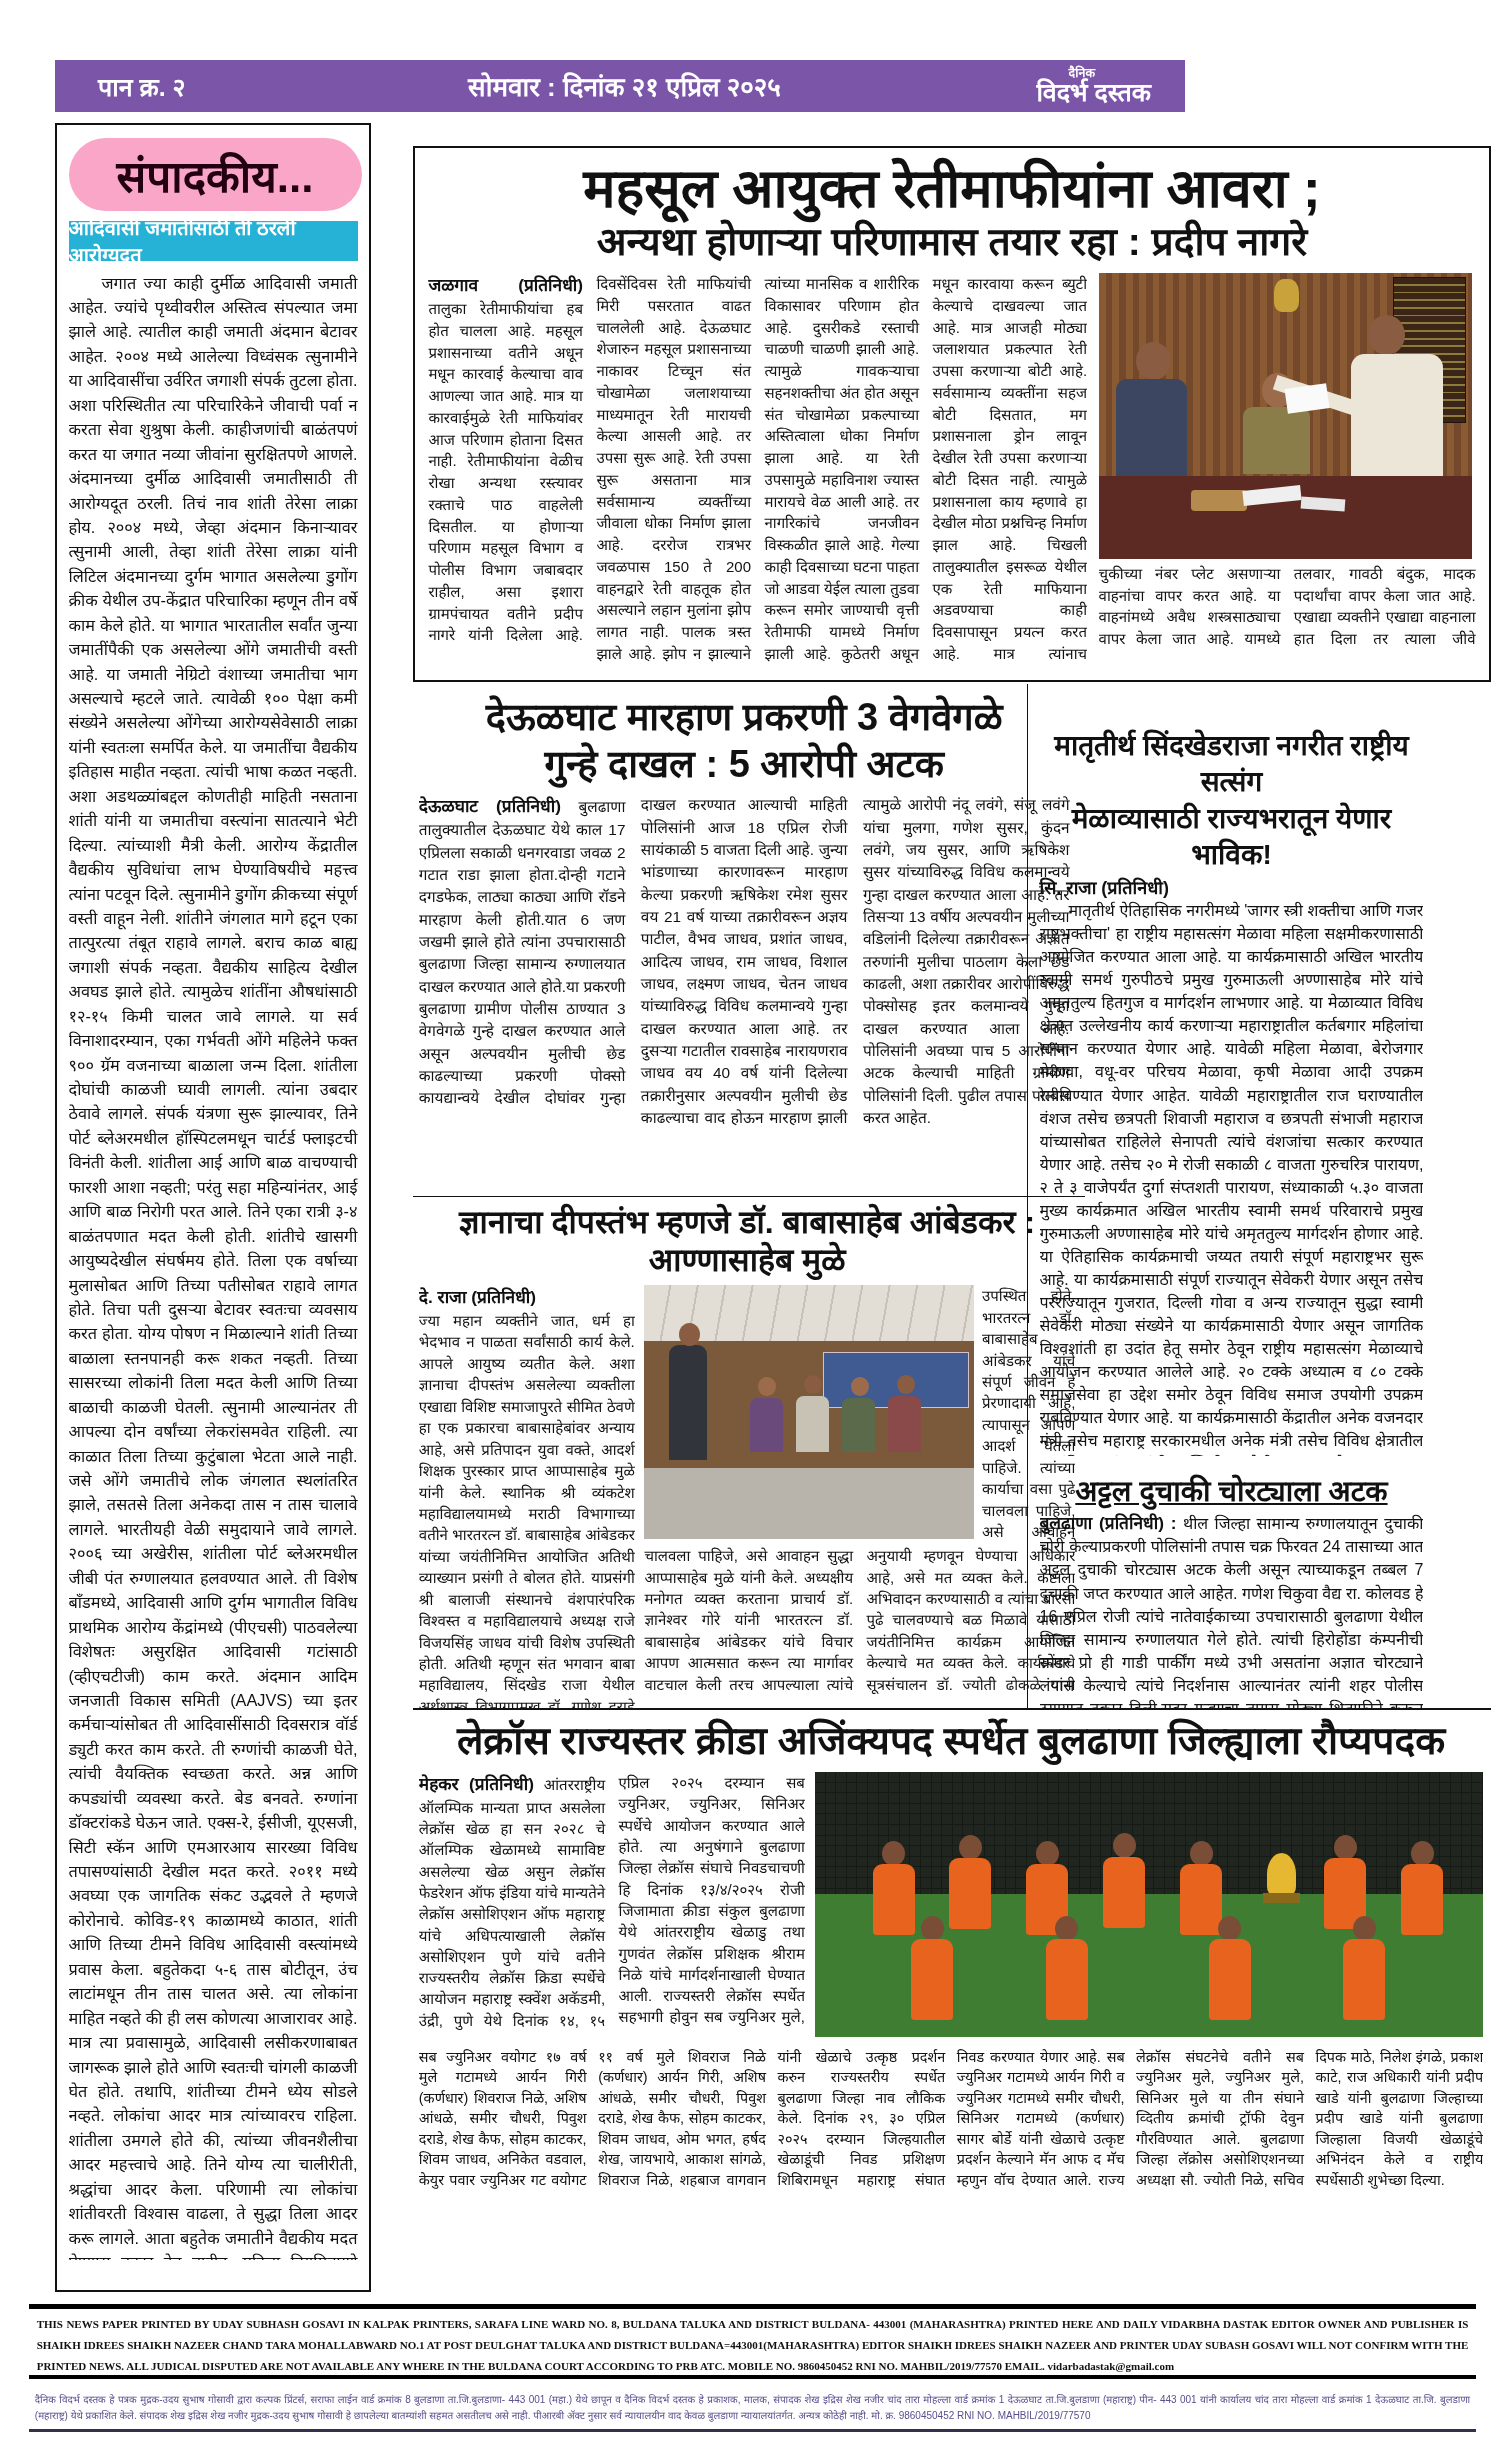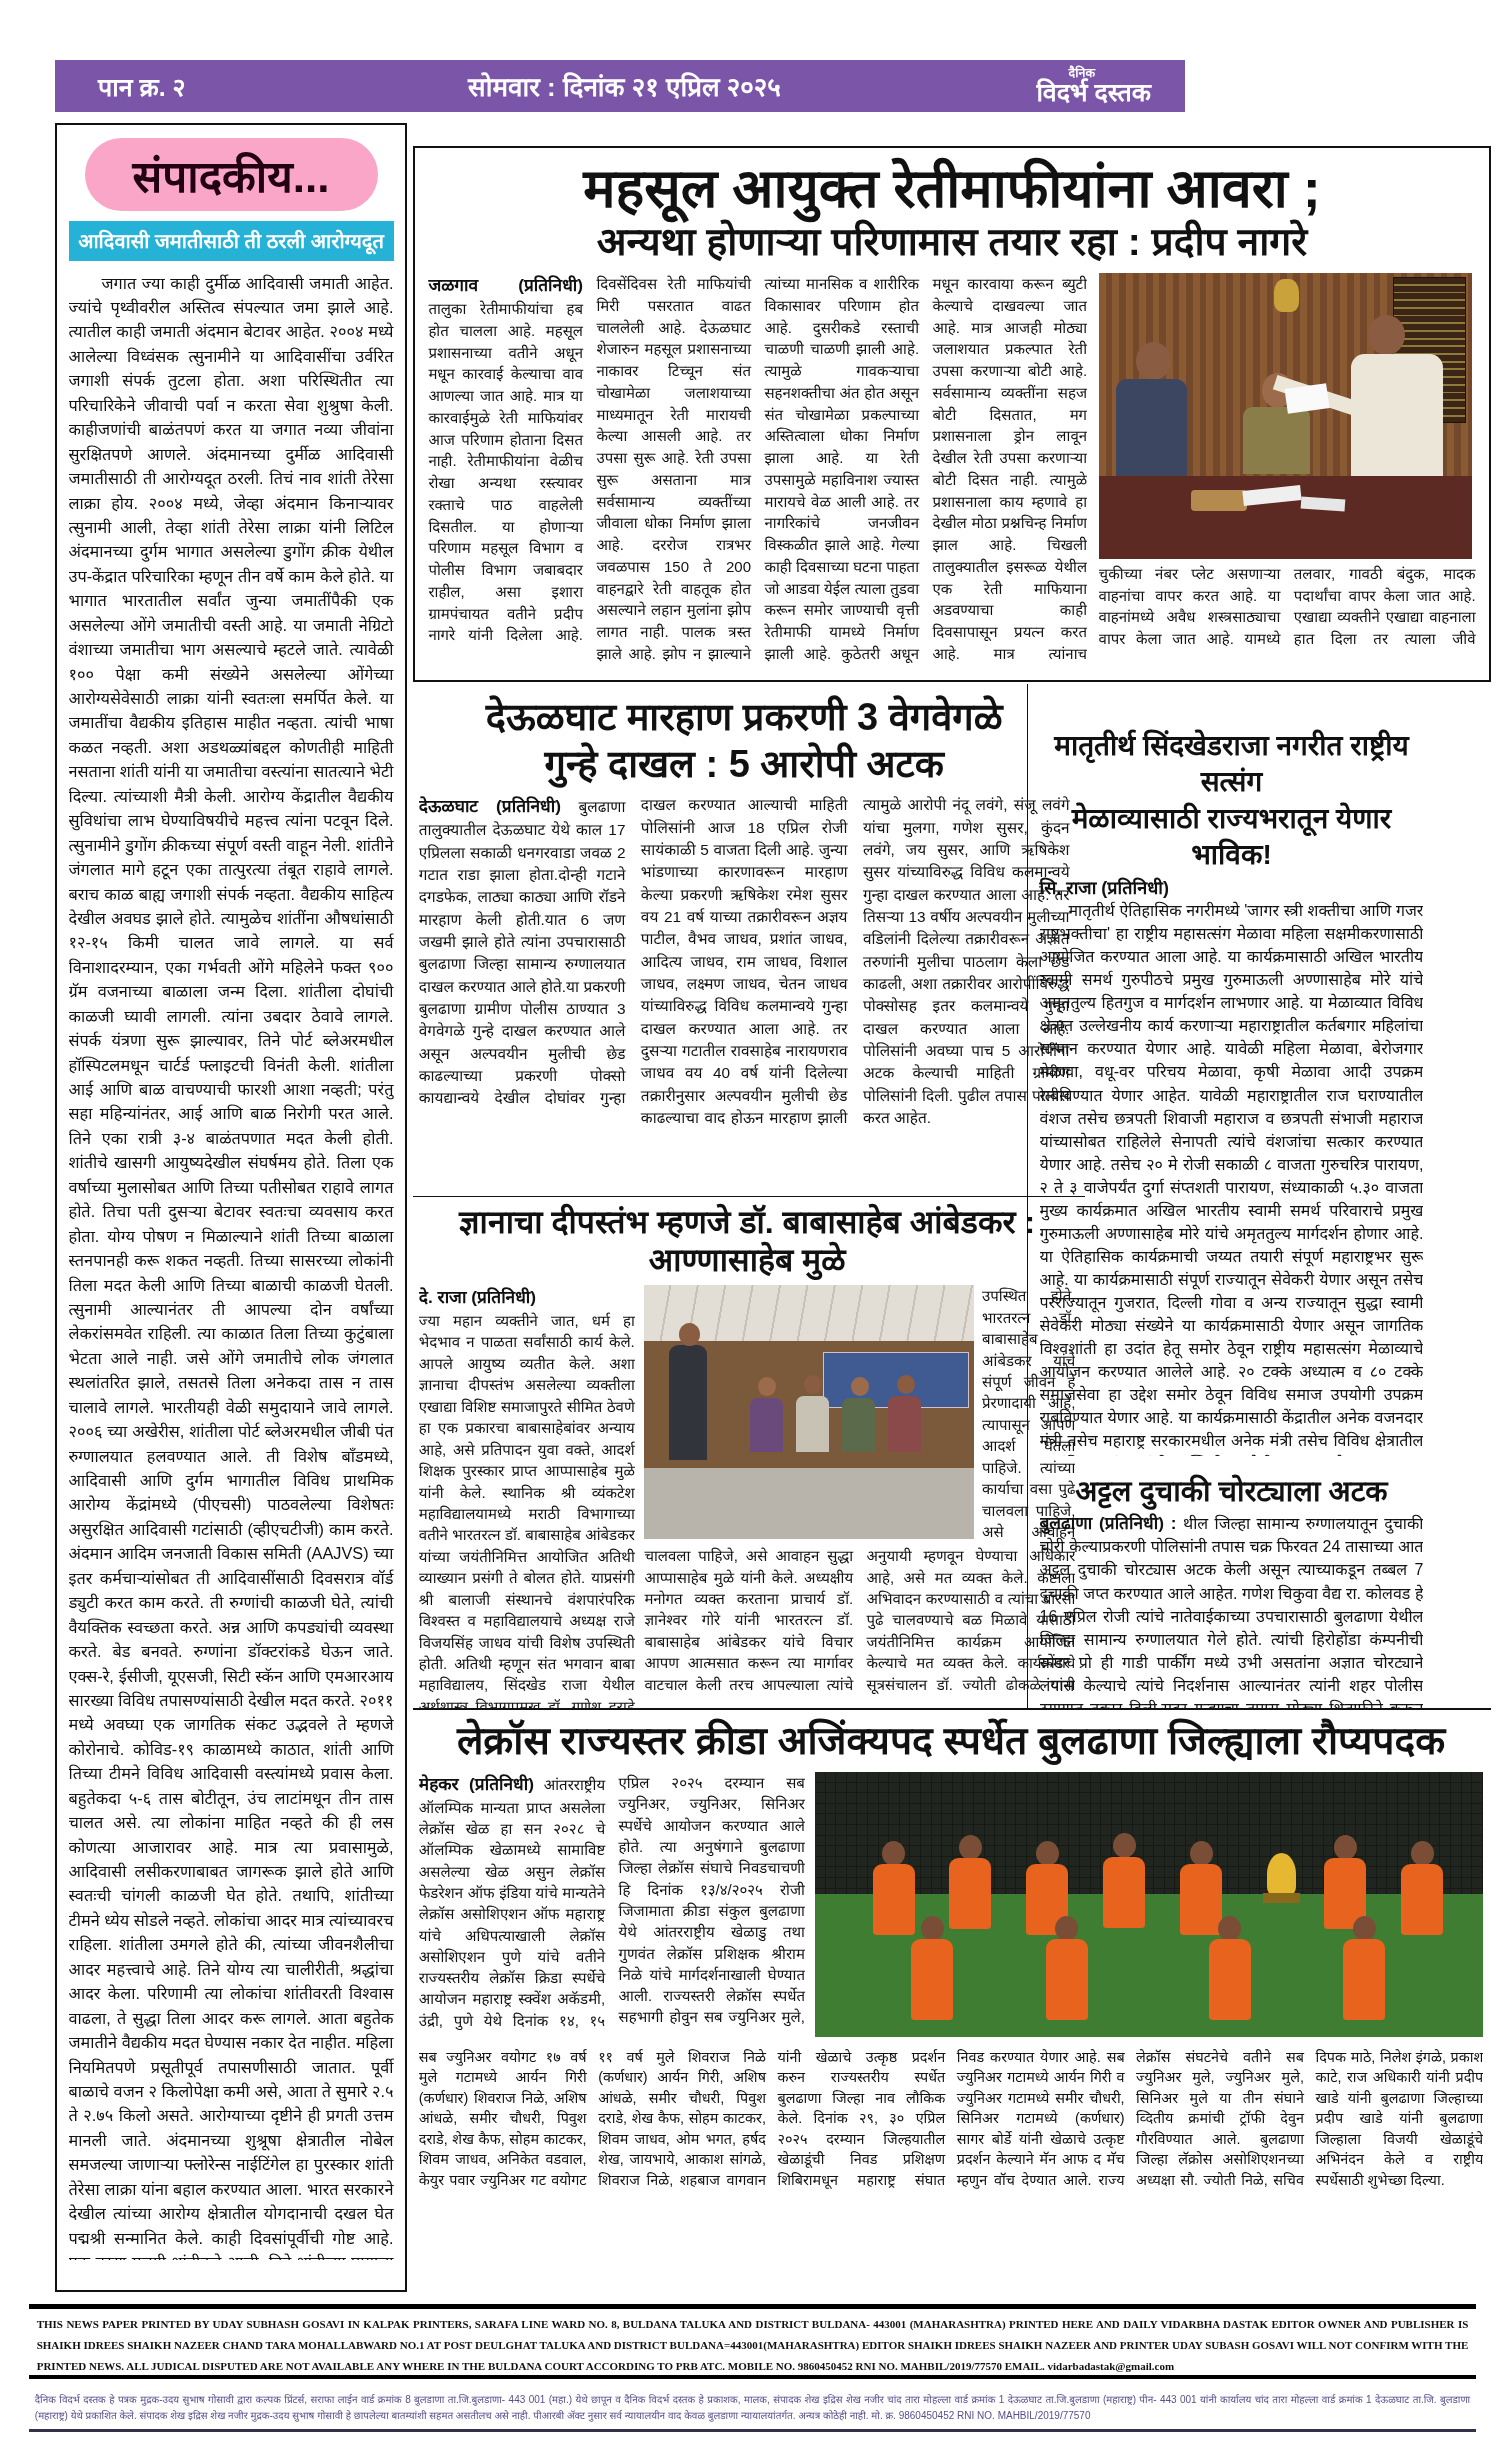--- a/index.html
+++ b/index.html
@@ -7,21 +7,21 @@
         font-family:"Liberation Sans","DejaVu Sans",sans-serif;color:#111;}
   
   .masthead{position:absolute;left:55px;top:60px;width:1130px;height:52px;background:#7a55a8;
             color:#fff;display:flex;align-items:center;}
   .mh-page{width:288px;padding-left:43px;font-size:25px;font-weight:bold;}
   .mh-date{flex:1;text-align:center;font-size:26px;font-weight:bold;}
   .mh-brand{width:288px;text-align:right;padding-right:34px;line-height:1;}
   .mh-brand .small{display:block;font-size:12.5px;font-weight:bold;transform:translateX(-56px);text-align:right;}
   .mh-brand .big{display:block;font-size:25px;font-weight:bold;}
   
-  .editorial{position:absolute;left:55px;top:123px;width:352px;height:2169px;border:2.9px solid #111;
+  .editorial{position:absolute;left:55px;top:123px;width:316px;height:2169px;border:2.9px solid #111;
              box-sizing:border-box;padding:9.6px 11.5px;overflow:hidden;background:#fff;}
   .ed-pill{margin:3.8px auto 9.6px auto;width:293px;height:73px;background:#f9a6c8;border-radius:43px;
            display:flex;align-items:center;justify-content:center;font-size:44px;font-weight:bold;color:#201;}
   .ed-kicker{height:40px;background:#25b2d6;color:#fff;display:flex;align-items:center;justify-content:center;
              font-size:20px;font-weight:bold;margin-bottom:9.6px;}
   .ed-body{font-size:16.3px;line-height:1.5;text-align:justify;text-indent:33px;overflow:hidden;height:1989px;}
   
   .lead{position:absolute;left:413px;top:146px;width:1078px;height:536px;border:2.9px solid #111;
         box-sizing:border-box;padding:5.8px 13.4px;overflow:hidden;}
   .lead h1{margin:1.9px 0 0 0;text-align:center;font-size:54px;line-height:1.2;}
@@ -76,21 +76,21 @@
   
   .deulghat{position:absolute;left:413px;top:684px;width:670px;height:512px;box-sizing:border-box;
             padding:5.8px 13.4px 0 5.8px;overflow:hidden;}
   .deulghat h2{margin:3.8px 0 5.8px 0;text-align:center;font-size:38px;line-height:1.25;}
   .dg-body{columns:3;column-gap:15.4px;font-size:15.4px;line-height:1.45;text-align:justify;height:346px;overflow:hidden;}
   .rightstack{position:absolute;left:1027px;top:684px;width:406px;height:1024px;box-sizing:border-box;
               border-left:1.9px solid #111;padding:5.8px 9.6px 0 11.5px;overflow:hidden;}
   .rightstack h2{margin:38px 0 1.9px 0;text-align:center;font-size:28px;line-height:1.3;}
   .rs-byline{font-weight:bold;font-size:18px;}
   .rs-body{font-size:16px;line-height:1.44;text-align:justify;text-indent:29px;}
-  .attal-h{margin:13.4px 0 1.9px 0;text-align:center;font-size:29px;font-weight:bold;}
+  .attal-h{margin:13.4px 0 1.9px 0;text-align:center;font-size:29px;font-weight:bold;text-decoration:underline;}
   
   .ambedkar{position:absolute;left:413px;top:1196px;width:672px;height:512px;box-sizing:border-box;
             border-top:1.9px solid #111;padding:3.8px 9.6px 0 5.8px;overflow:hidden;}
   .ambedkar h2{margin:1.9px 0 5.8px 0;text-align:center;font-size:32px;line-height:1.2;}
   .amb-grid{display:flex;gap:9.6px;}
   .amb-left{width:216px;font-size:15px;line-height:1.43;text-align:justify;height:434px;overflow:hidden;}
   .amb-right{flex:1;}
   .amb-top{display:flex;gap:7.7px;}
   .amb-side{flex:1;font-size:15px;line-height:1.43;text-align:justify;height:254px;overflow:hidden;}
   .amb-below{columns:2;column-gap:13.4px;font-size:15px;line-height:1.43;text-align:justify;height:171px;

